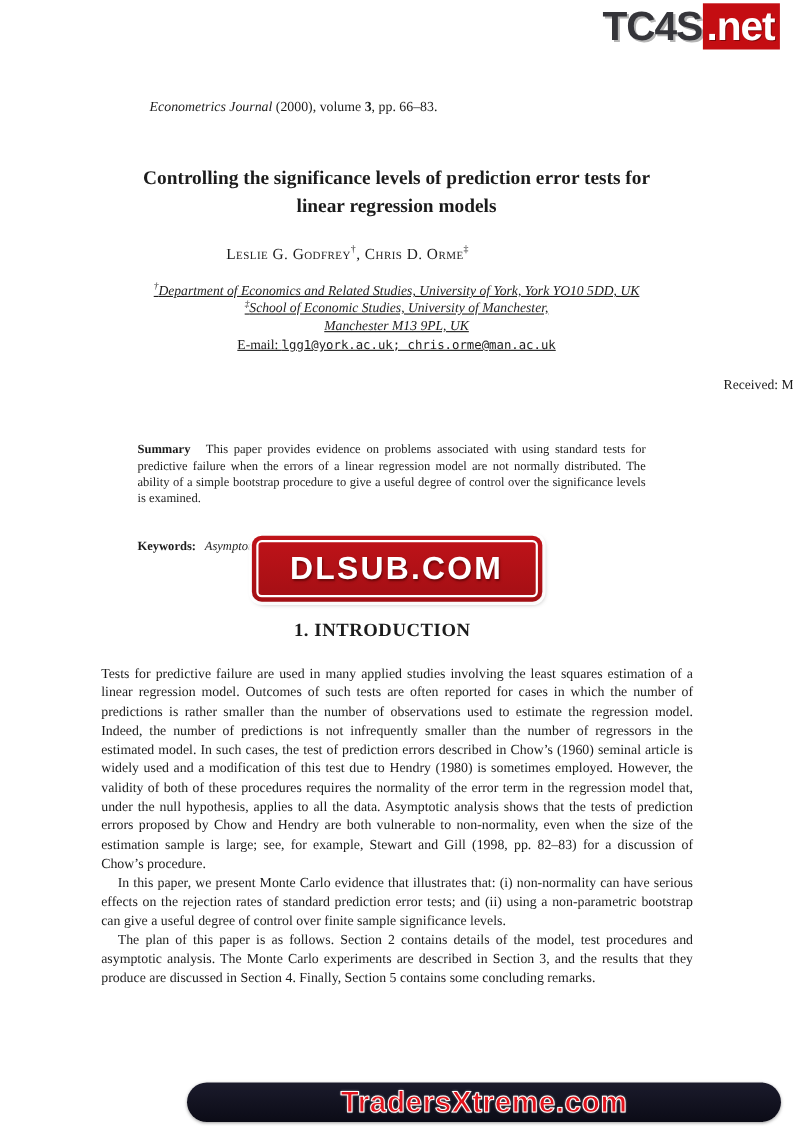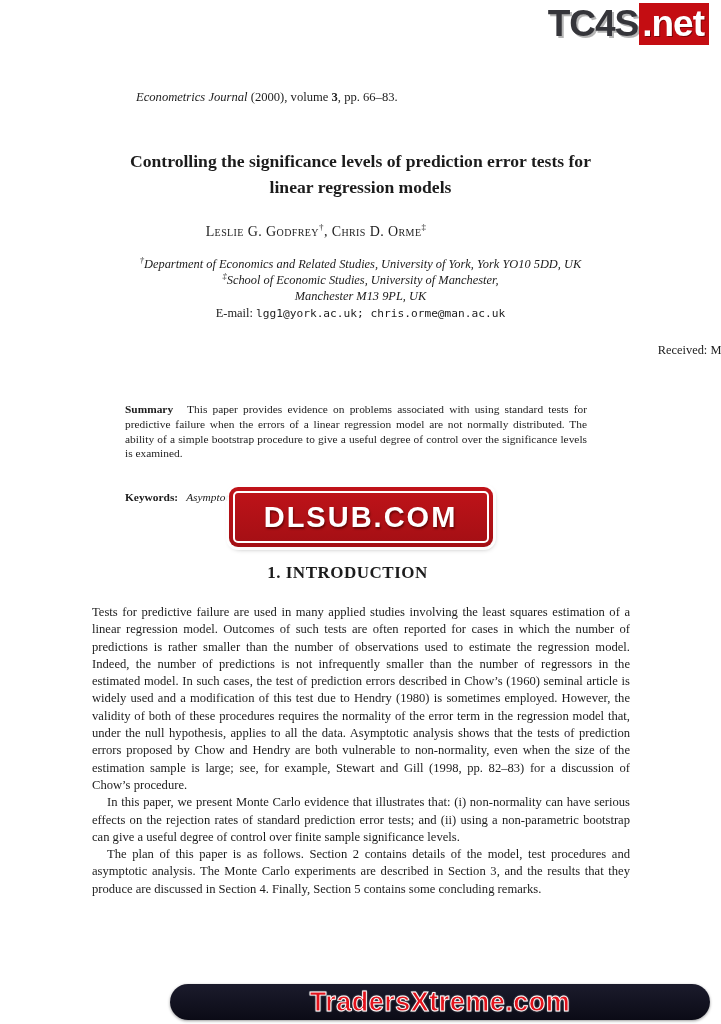--- a/index.html
+++ b/index.html
@@ -51,20 +51,21 @@
     position:absolute;left:0;top:224px;width:632px;
     text-align:center;font-size:14px;letter-spacing:0.4px;
   }
   .sc{font-variant:small-caps;}
   .authors sup{font-size:9px;vertical-align:super;line-height:0;}
   
   .affils{
     position:absolute;left:0;top:256px;width:721px;
     text-align:center;font-size:12.4px;line-height:16px;
     font-style:italic;
+    text-decoration:underline;
   }
   .affils sup{font-size:8.5px;line-height:0;}
   .email-line{
     font-style:normal;
     margin-top:1px;
   }
   .email-code{
     font-family:"DejaVu Sans Mono", monospace;
     font-size:11.2px;
   }

